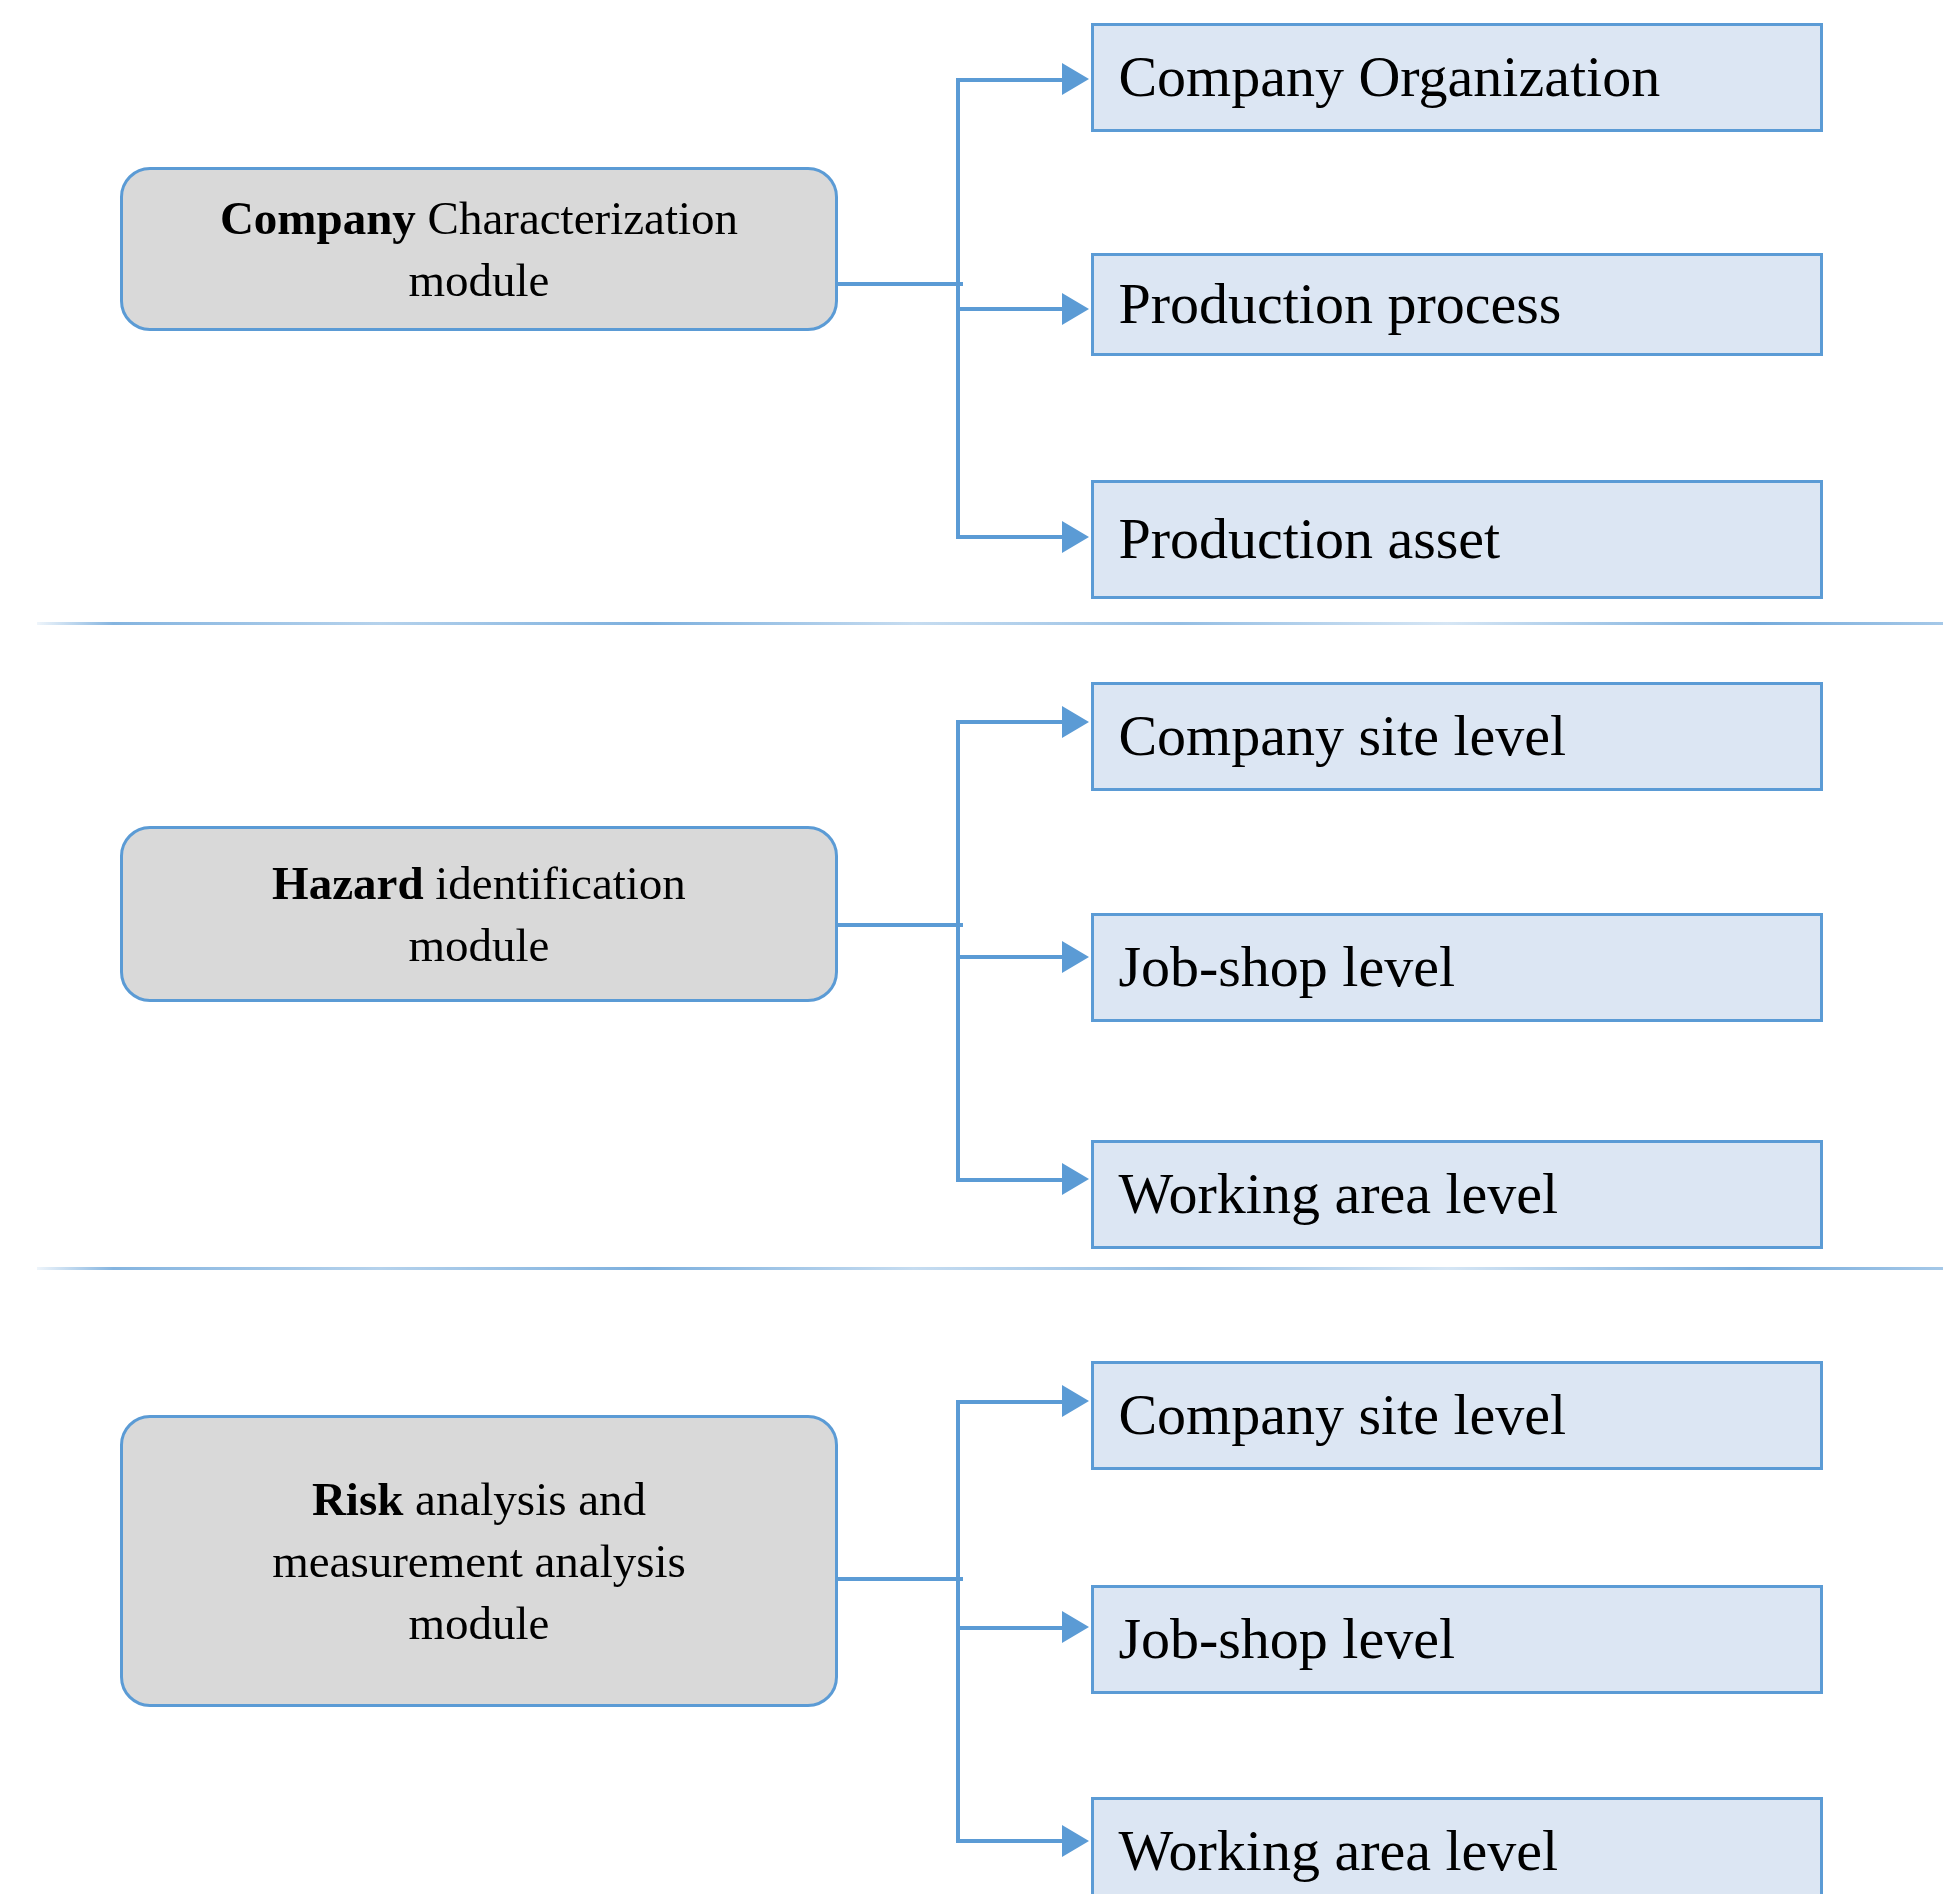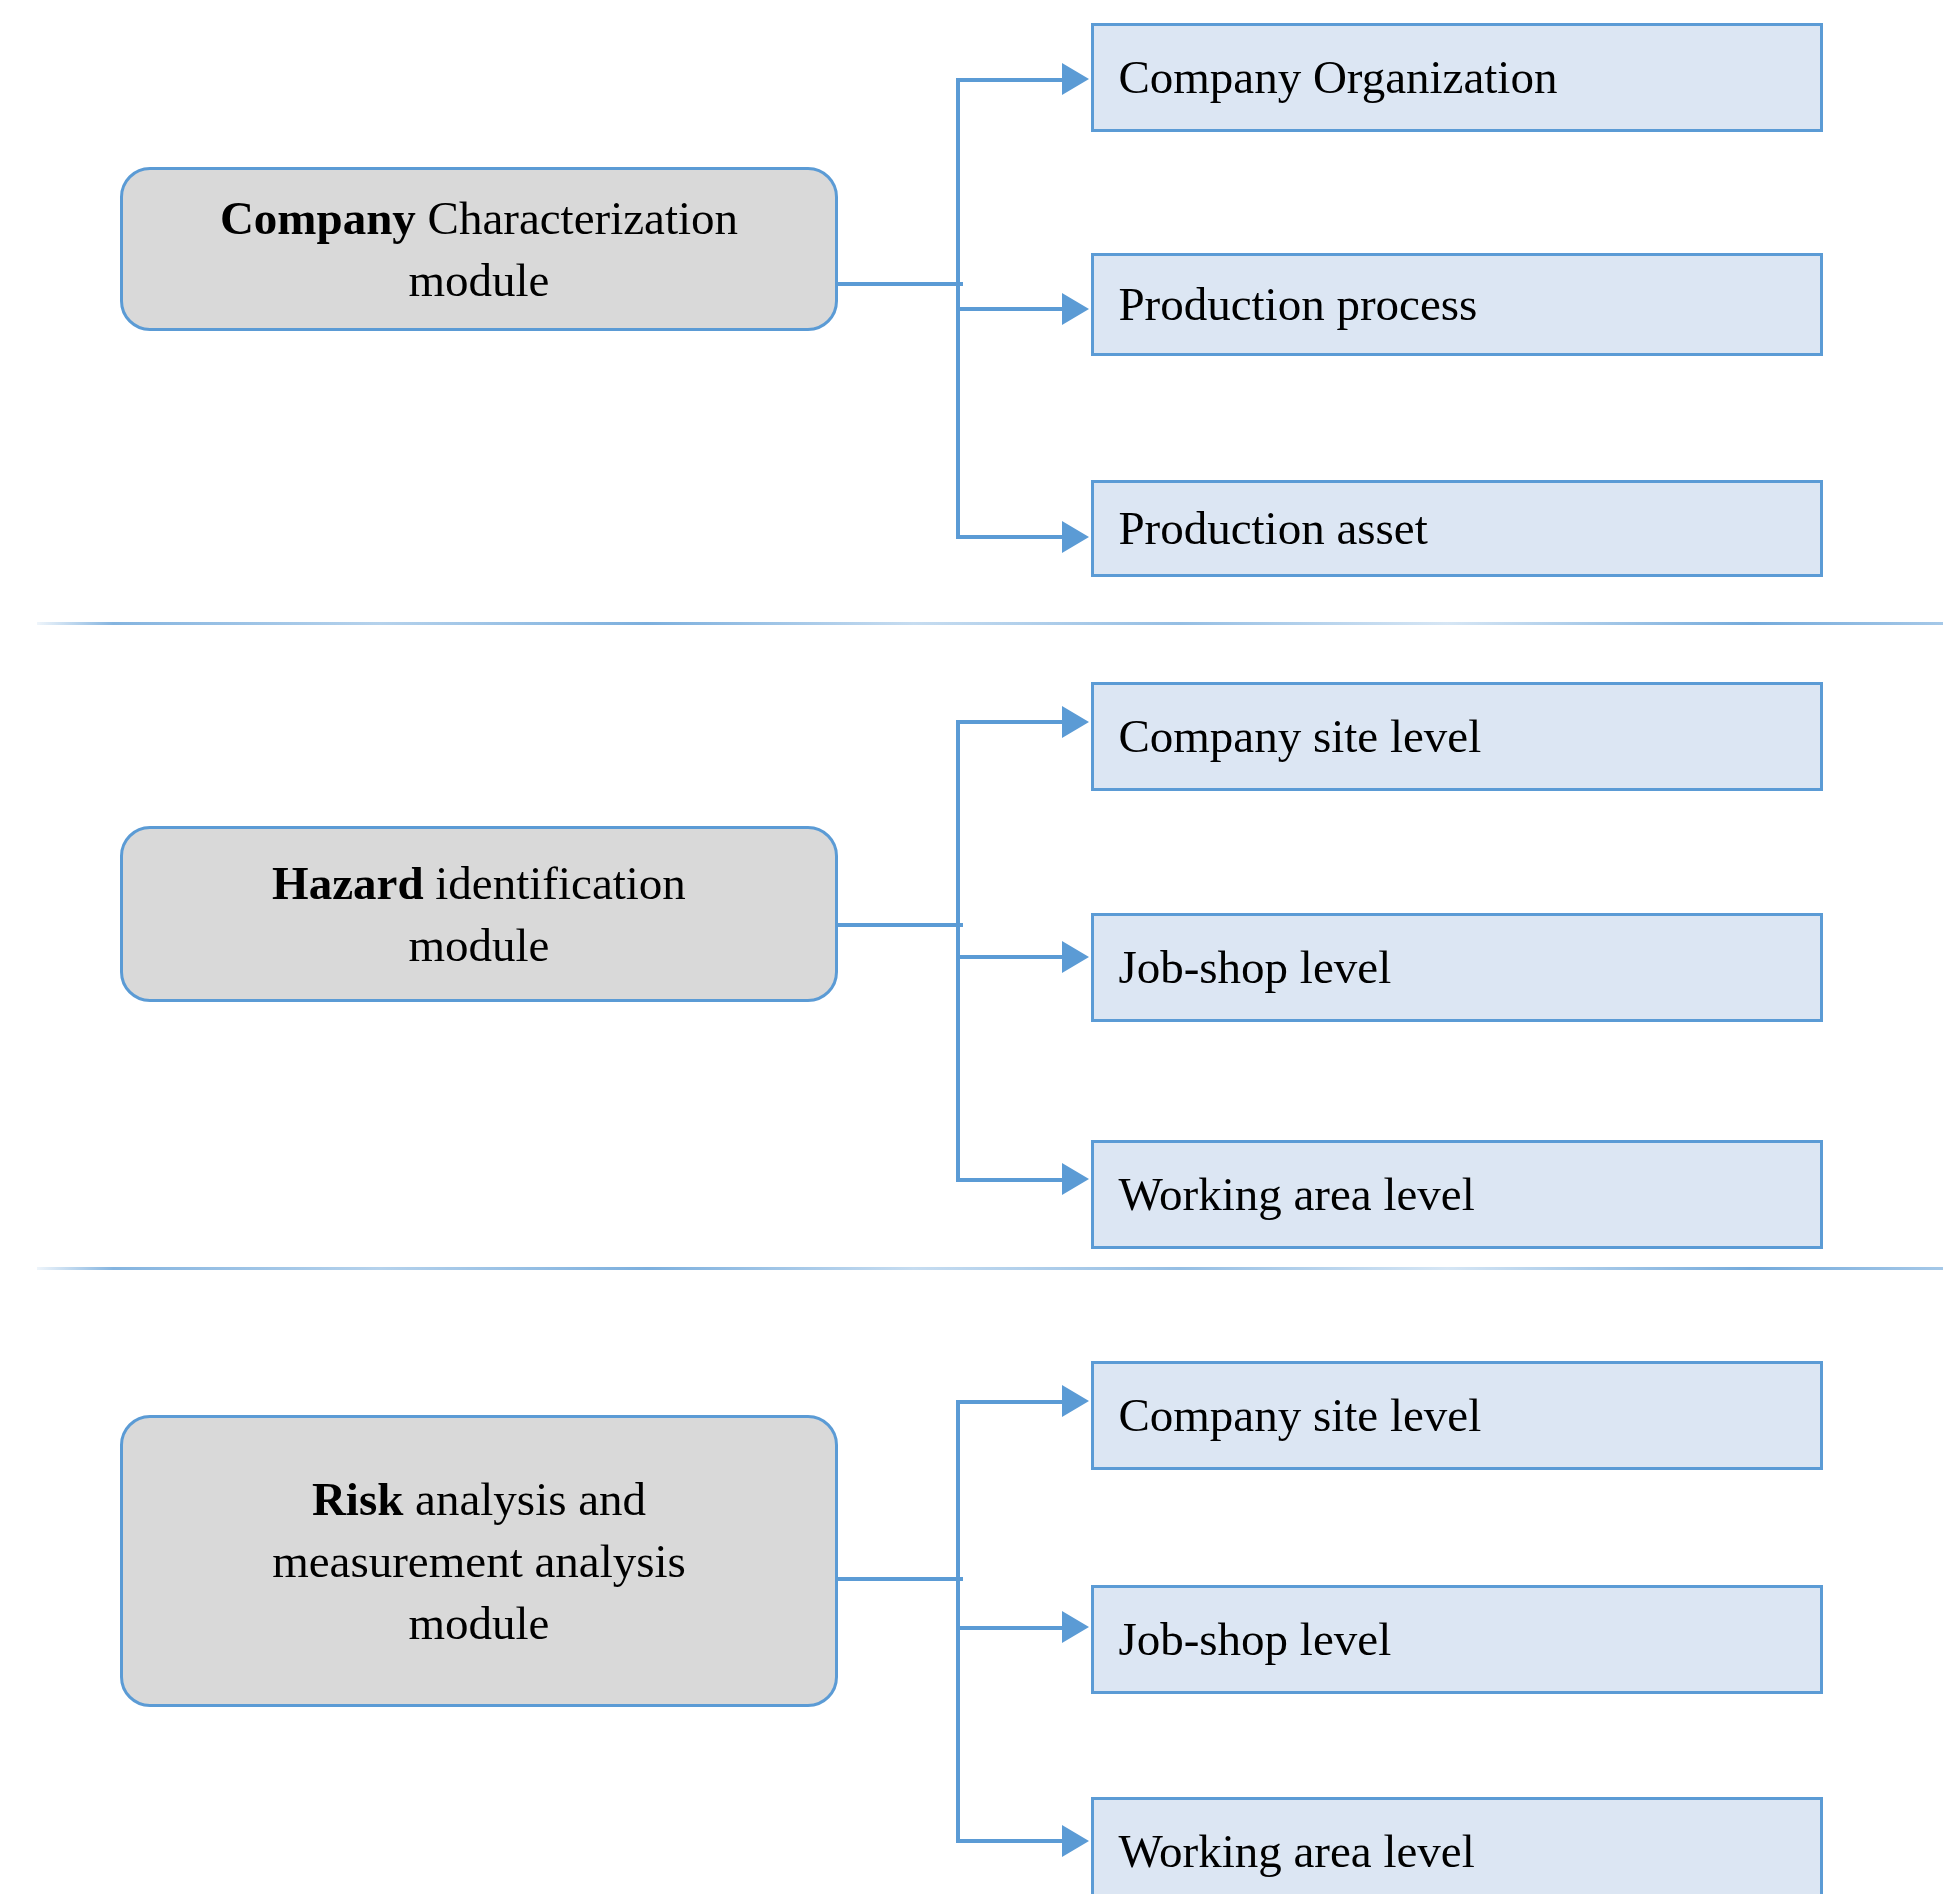--- a/index.html
+++ b/index.html
@@ -34,21 +34,21 @@
     text-align: center;
     padding: 7.2px 18.7px;
     font-size: 47px;
     border-radius: 30px;
   }
   .box.leaf {
     background: #dce6f3;
     justify-content: flex-start;
     text-align: left;
     padding: 5.7px 24.4px;
-    font-size: 47px;
+    font-size: 58px;
   }
   .box .strong { font-weight: bold; }
   .box .txt { display: block; width: 100%; }
 
   
   .conn-h, .conn-v {
     position: absolute;
     background: #5b9bd5;
   }
   .conn-h { height: 3.6px; }
@@ -101,21 +101,21 @@
   </div>
 
   <div class="box leaf" style="left:1091px; top:23px; width:732px; height:109px;">
     <span class="txt">Company  Organization</span>
   </div>
 
   <div class="box leaf" style="left:1091px; top:253px; width:732px; height:103px;">
     <span class="txt">Production  process</span>
   </div>
 
-  <div class="box leaf" style="left:1091px; top:480px; width:732px; height:97px;">
+  <div class="box leaf" style="left:1091px; top:480px; width:732px; height:119px;">
     <span class="txt">Production  asset</span>
   </div>
 
   <div class="divider" style="left:37px; top:622px; width:1906px;"></div>
 
   <div class="conn-h" style="left:837px; top:923px; width:126px;"></div>
   <div class="conn-v" style="left:956px; top:720px; width:3.6px; height:460px;"></div>
 
   <div class="conn-h" style="left:956px; top:720px; width:108px;"></div>
   <div class="arrow-head" style="left:1062px; top:706px;"></div>

